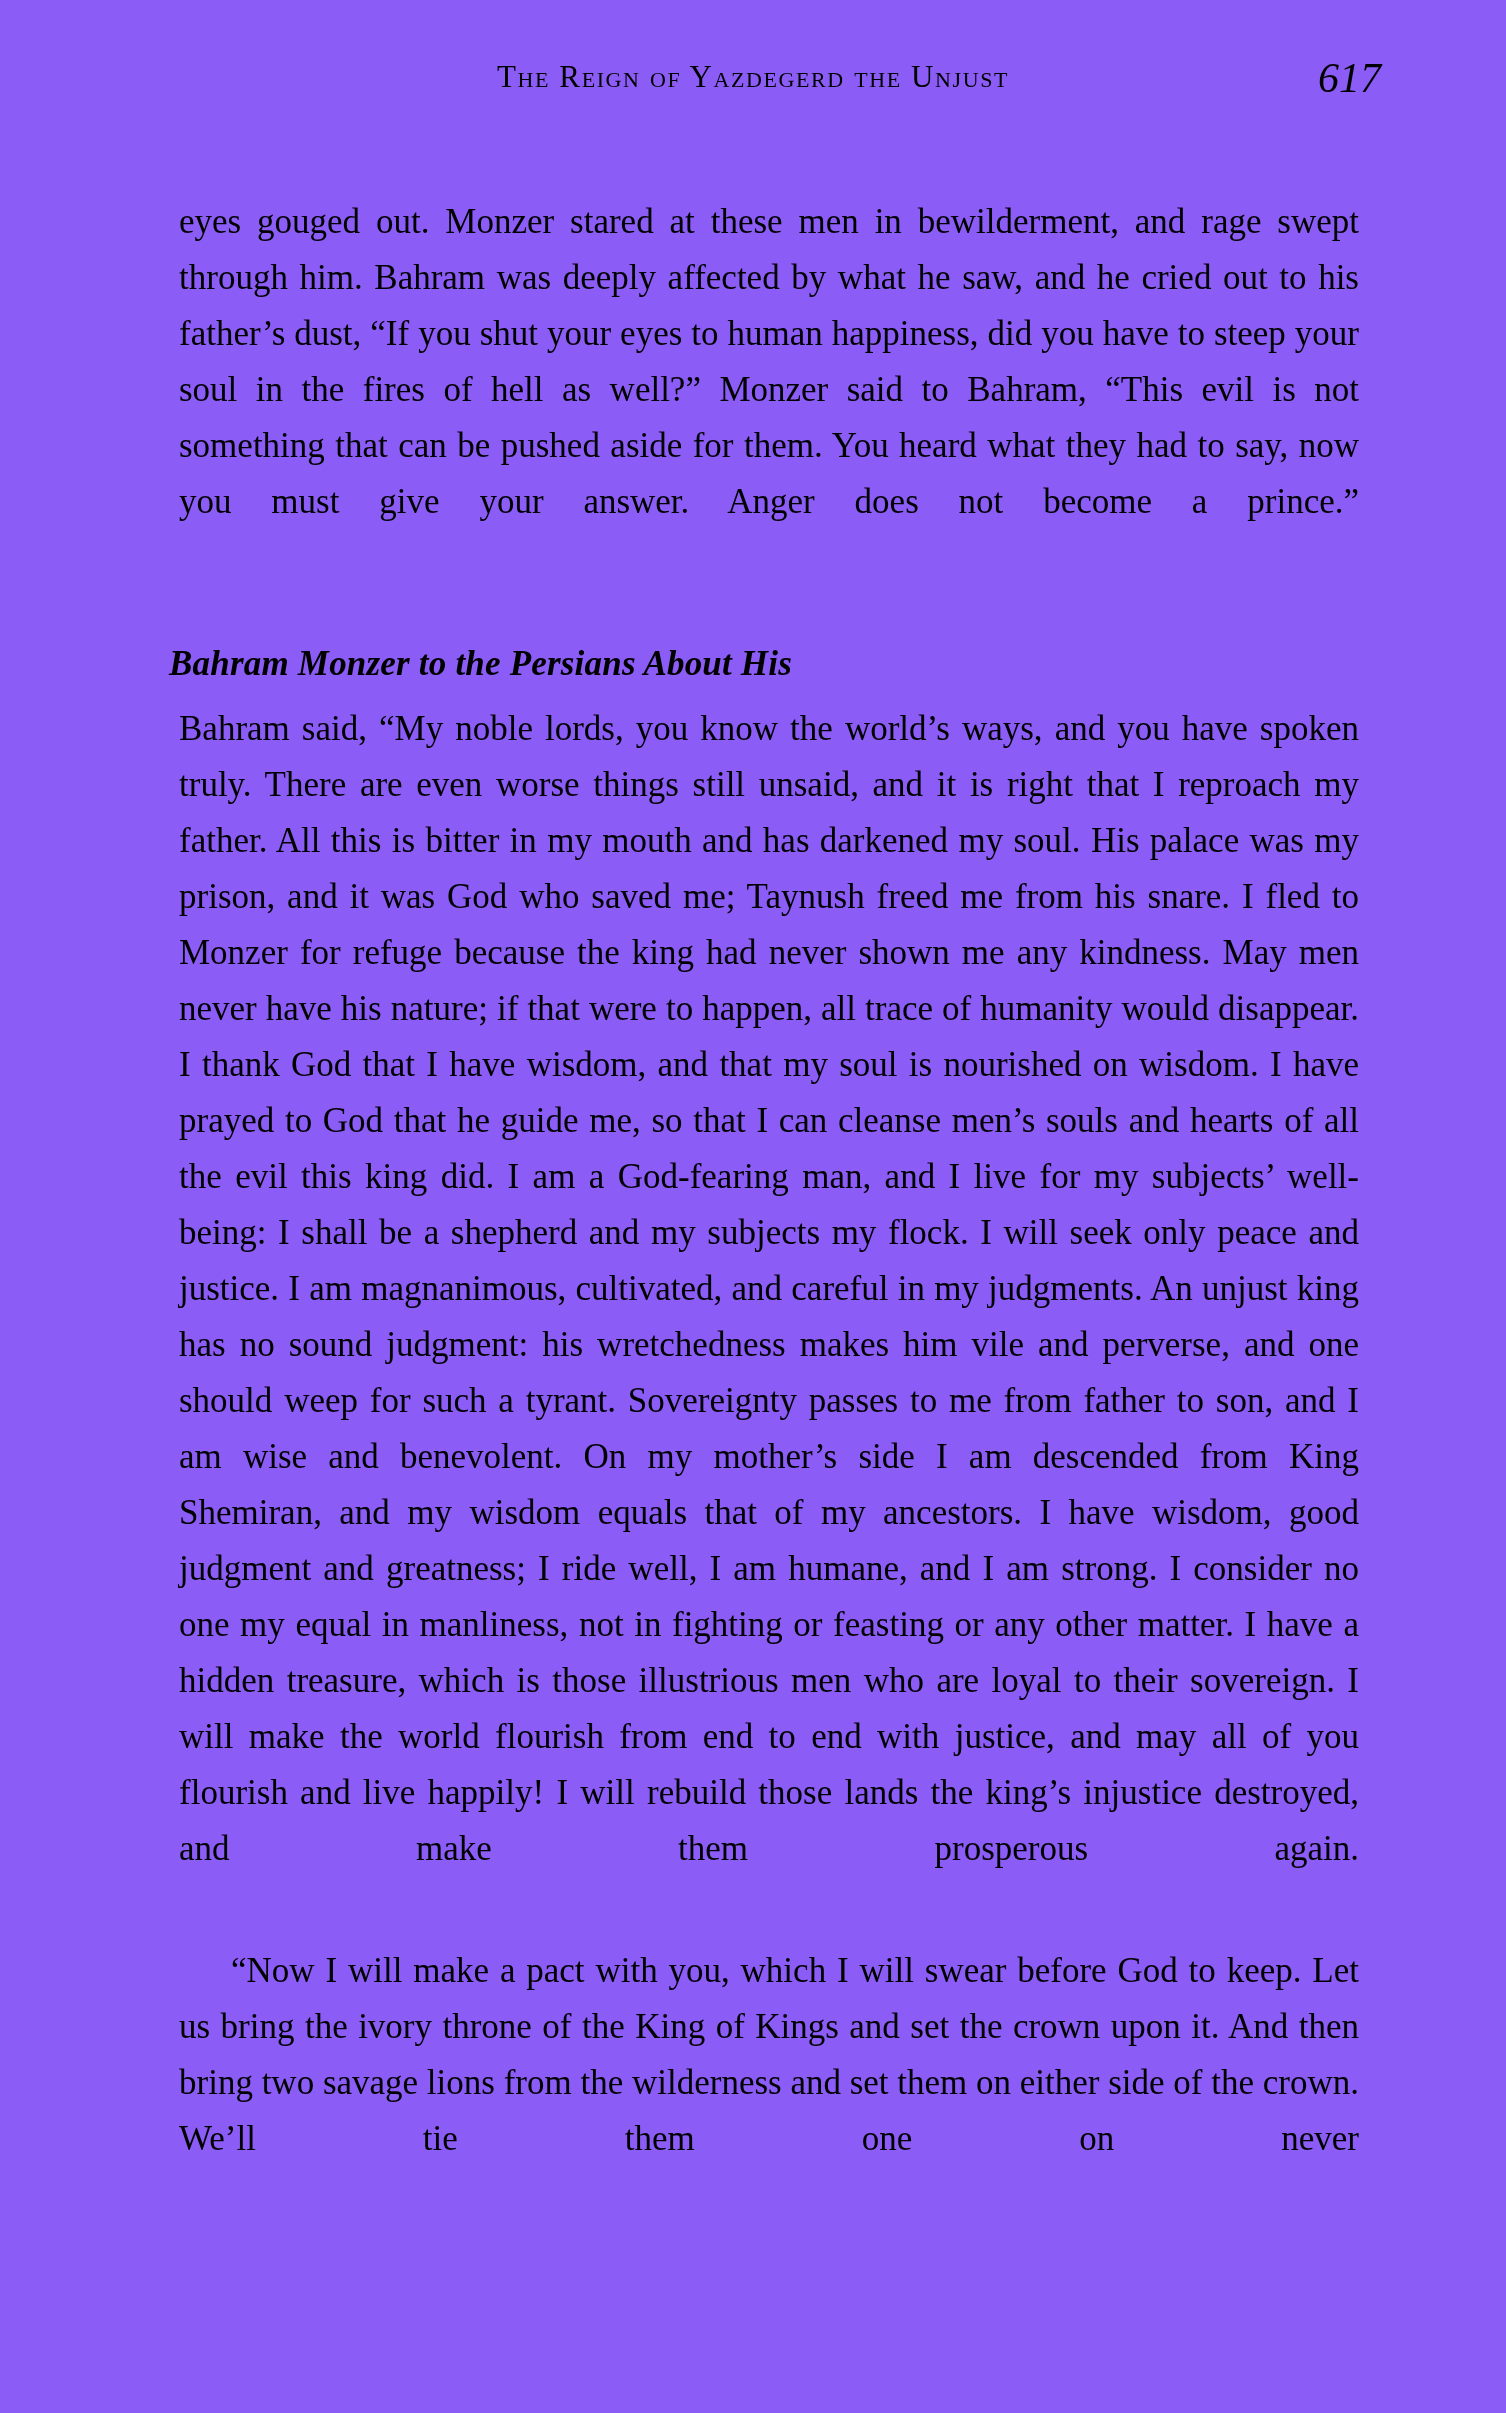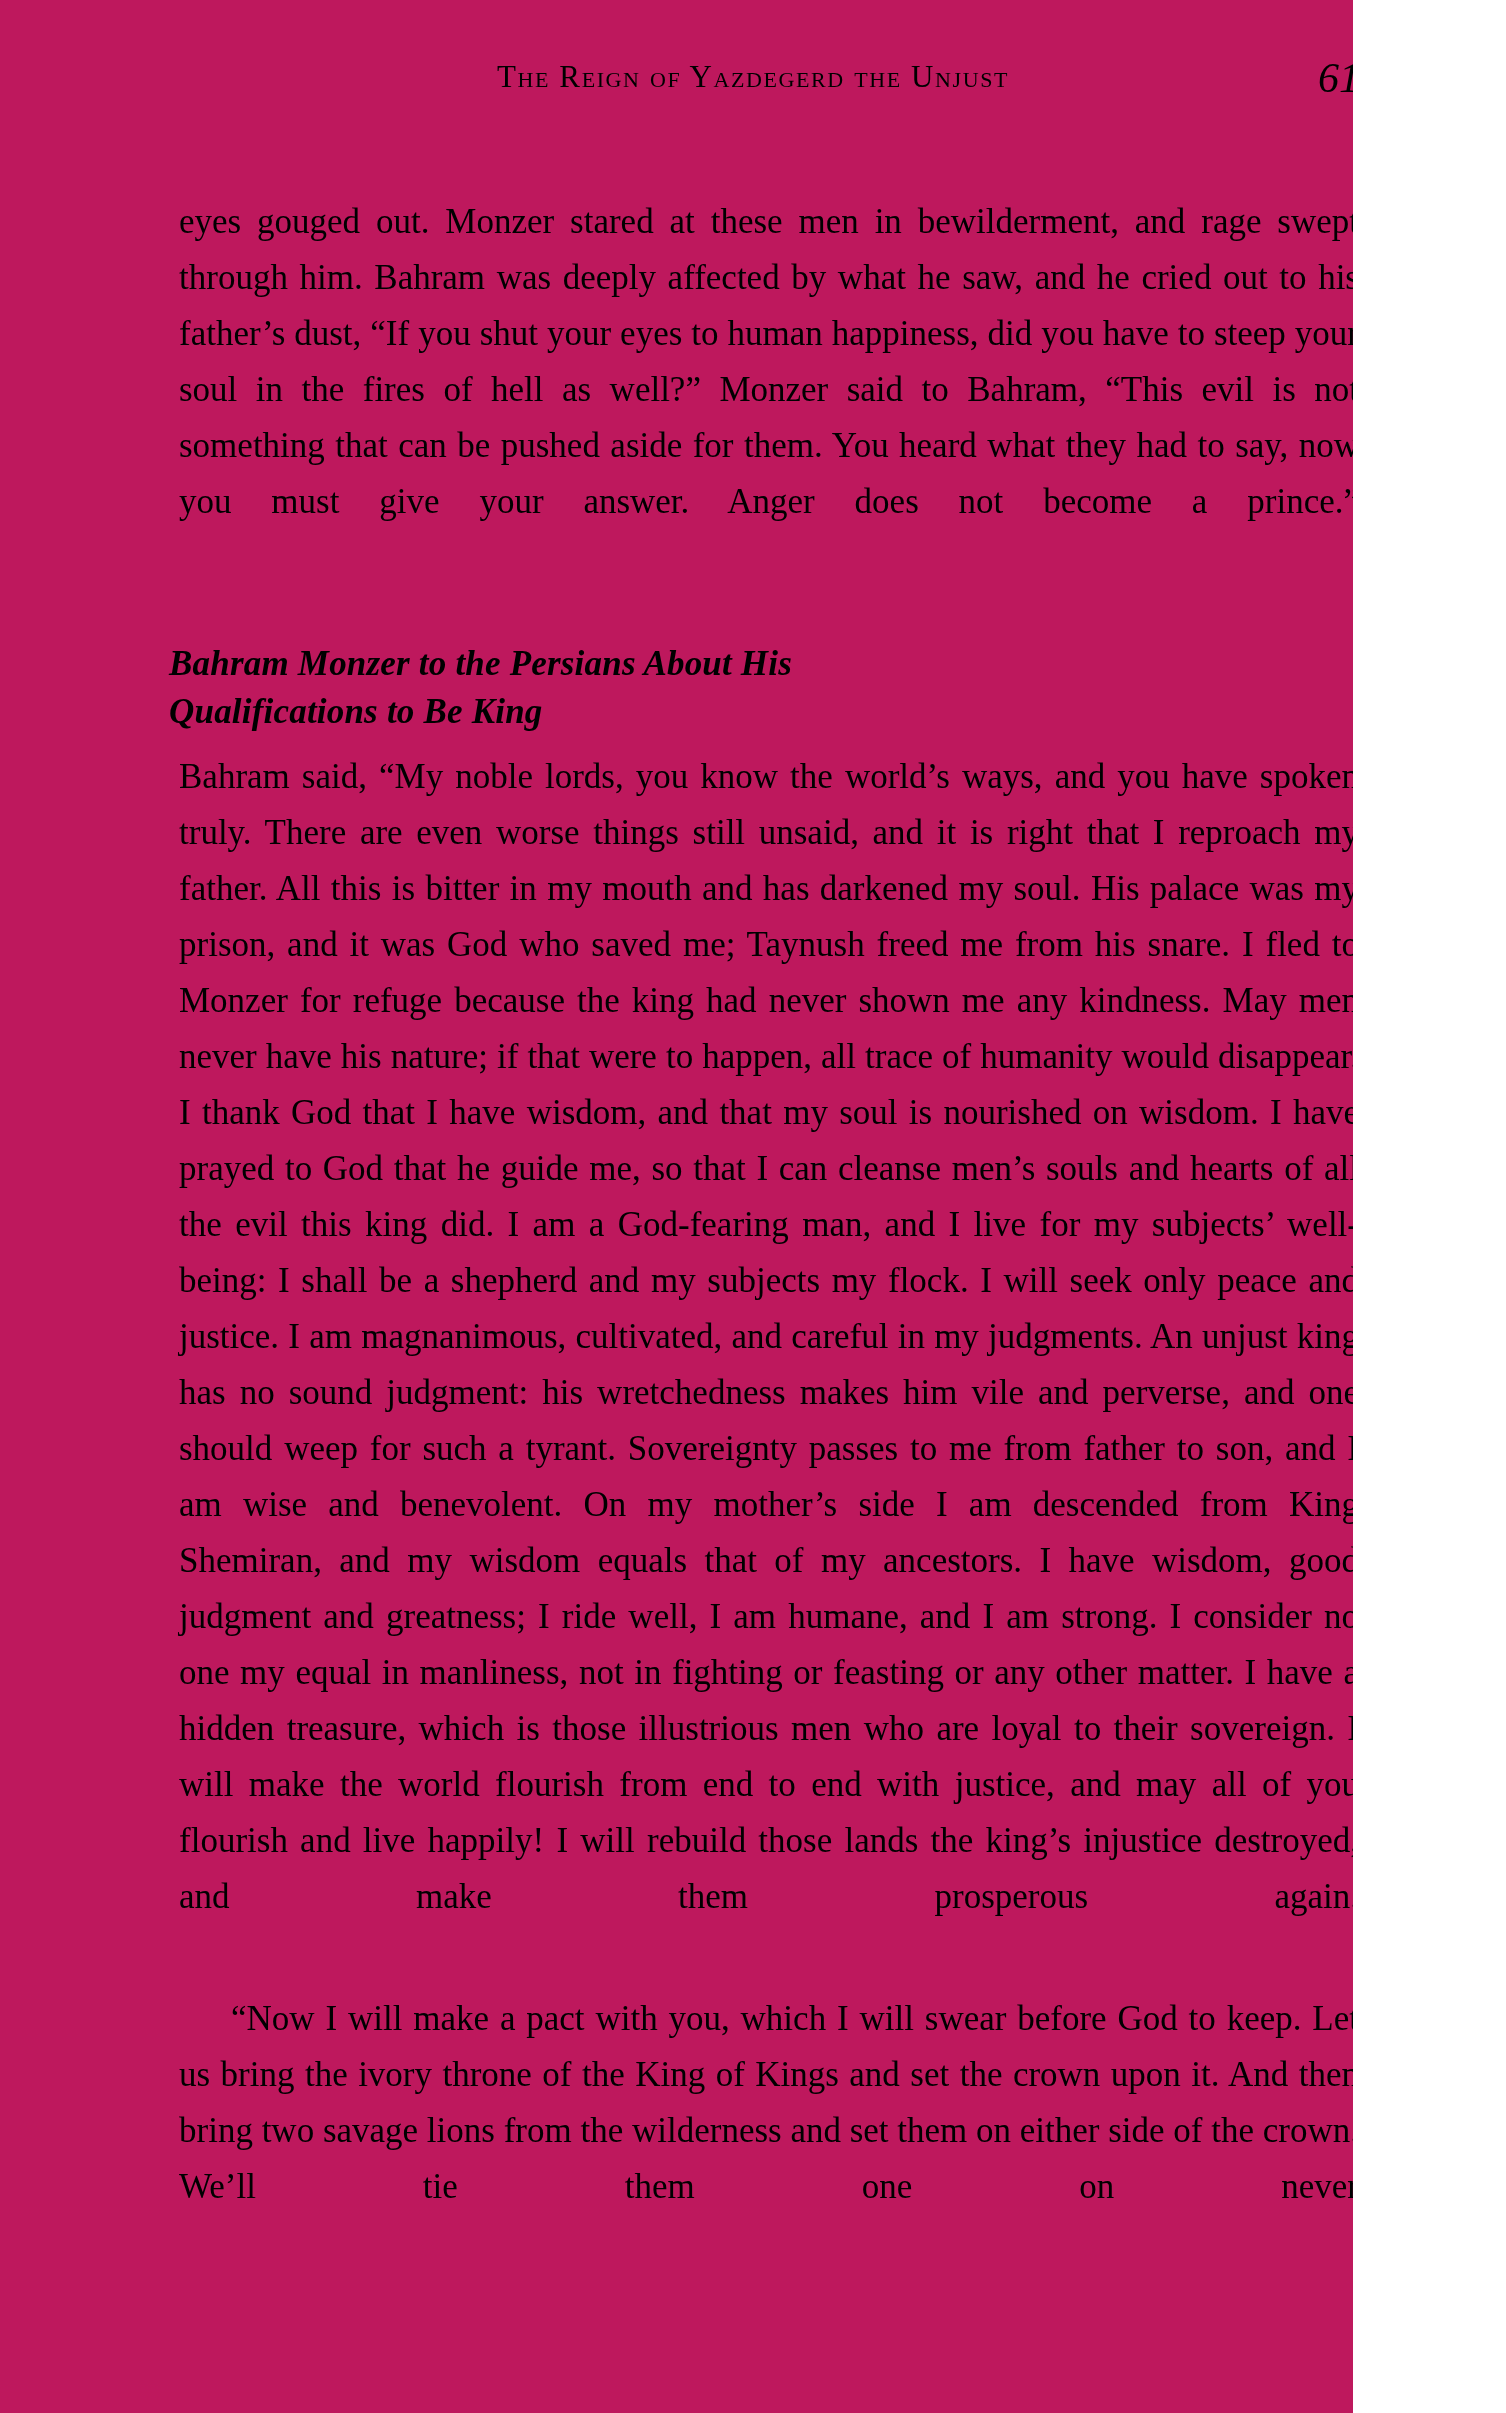--- a/index.html
+++ b/index.html
@@ -11,23 +11,23 @@
   body {
     width: 1506px;
     height: 2413px;
     font-family: "Liberation Serif", "DejaVu Serif", serif;
     color: #000000;
     -webkit-font-smoothing: antialiased;
   }
 
   .page {
     position: relative;
-    width: 1353px;
+    width: 1506px;
     height: 2413px;
-    background: #be185d;
+    background: #8b5cf6;
     overflow: hidden;
   }
 
   
   .running-head {
     position: absolute;
     left: 0;
     top: 56px;
     width: 1506px;
     height: 55px;
@@ -109,21 +109,20 @@
   </div>
 
   <div class="textblock">
 
     <p class="para force-justify-last">eyes gouged out. Monzer stared at these men in bewilderment, and rage swept through him. Bahram was deeply affected by what he saw, and he cried out to his father’s dust, “If you shut your eyes to human happiness, did you have to steep your soul in the fires of hell as well?” Monzer said to Bahram, “This evil is not something that can be pushed aside for them. You heard what they had to say, now you must give your answer. Anger does not become a prince.”</p>
 
     <div class="spacer-after-para1"></div>
 
     <h2 class="section-head">
       <span class="line">Bahram Monzer to the Persians About His</span>
-      <span class="line">Qualifications to Be King</span>
     </h2>
 
     <p class="para force-justify-last">Bahram said, “My noble lords, you know the world’s ways, and you have spoken truly. There are even worse things still unsaid, and it is right that I reproach my father. All this is bitter in my mouth and has darkened my soul. His palace was my prison, and it was God who saved me; Taynush freed me from his snare. I fled to Monzer for refuge because the king had never shown me any kindness. May men never have his nature; if that were to happen, all trace of humanity would disappear. I thank God that I have wisdom, and that my soul is nourished on wisdom. I have prayed to God that he guide me, so that I can cleanse men’s souls and hearts of all the evil this king did. I am a God-fearing man, and I live for my subjects’ well-being: I shall be a shepherd and my subjects my flock. I will seek only peace and justice. I am magnanimous, cultivated, and careful in my judgments. An unjust king has no sound judgment: his wretchedness makes him vile and perverse, and one should weep for such a tyrant. Sovereignty passes to me from father to son, and I am wise and benevolent. On my mother’s side I am descended from King Shemiran, and my wisdom equals that of my ancestors. I have wisdom, good judgment and greatness; I ride well, I am humane, and I am strong. I consider no one my equal in manliness, not in fighting or feasting or any other matter. I have a hidden treasure, which is those illustrious men who are loyal to their sovereign. I will make the world flourish from end to end with justice, and may all of you flourish and live happily! I will rebuild those lands the king’s injustice destroyed, and make them prosperous again.</p>
 
     <p class="para indent force-justify-last">“Now I will make a pact with you, which I will swear before God to keep. Let us bring the ivory throne of the King of Kings and set the crown upon it. And then bring two savage lions from the wilderness and set them on either side of the crown. We’ll tie them one on never</p>
 
   </div>
 
 </div>
 

